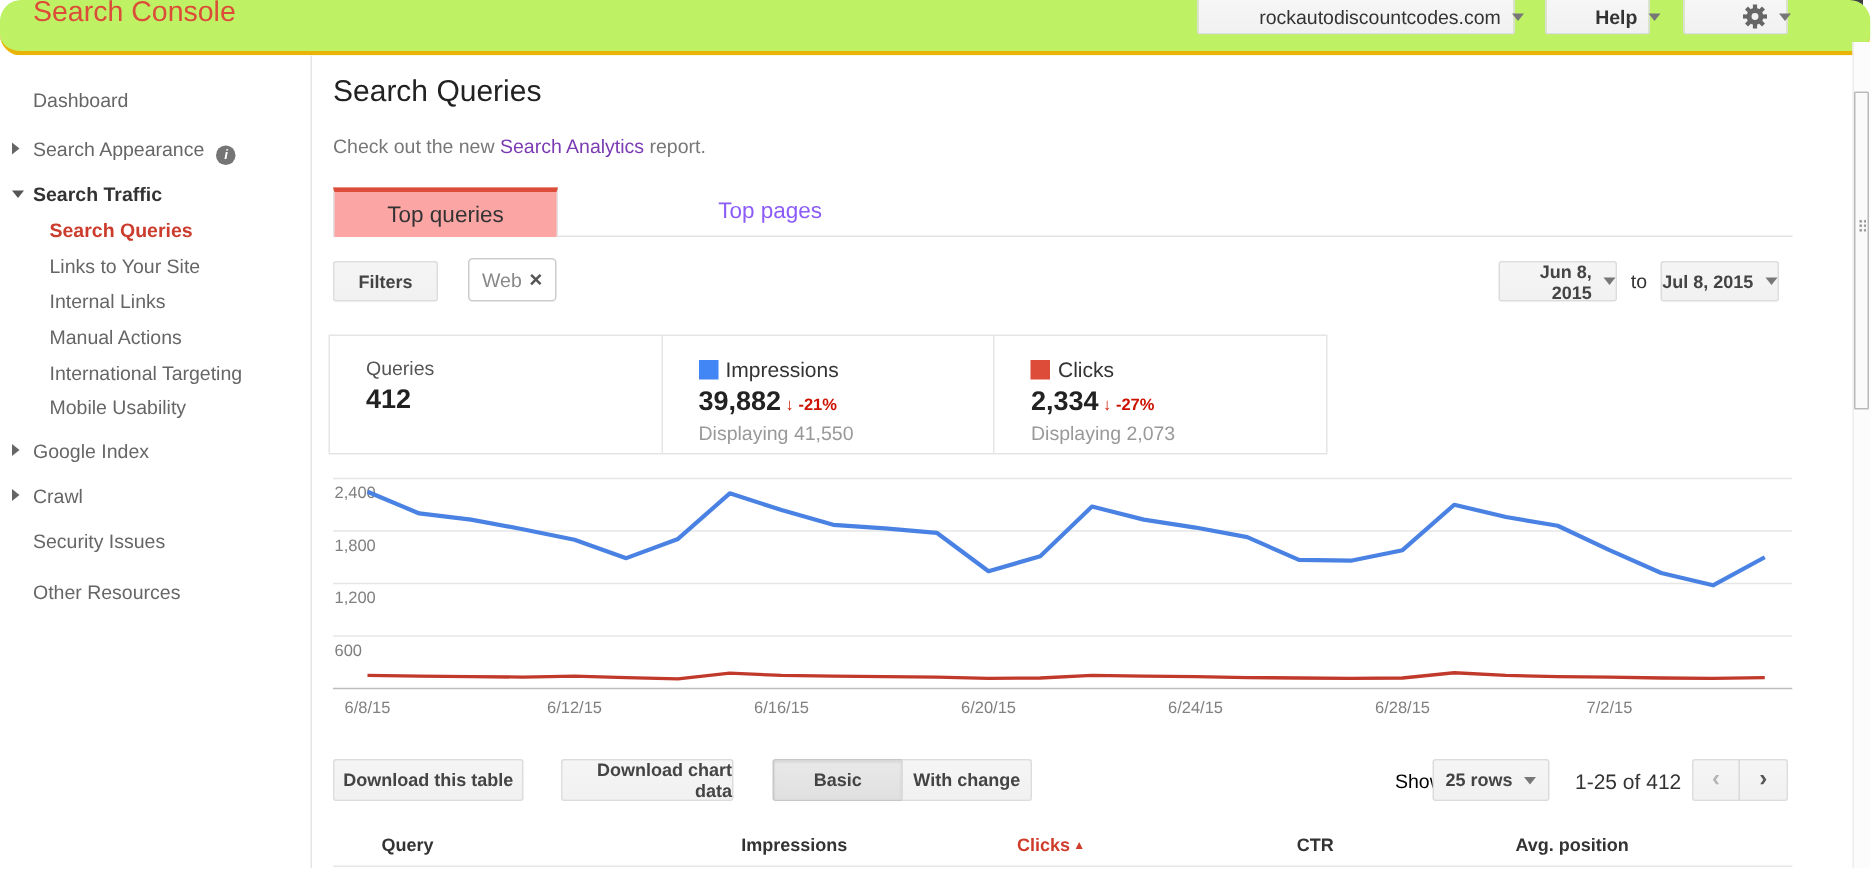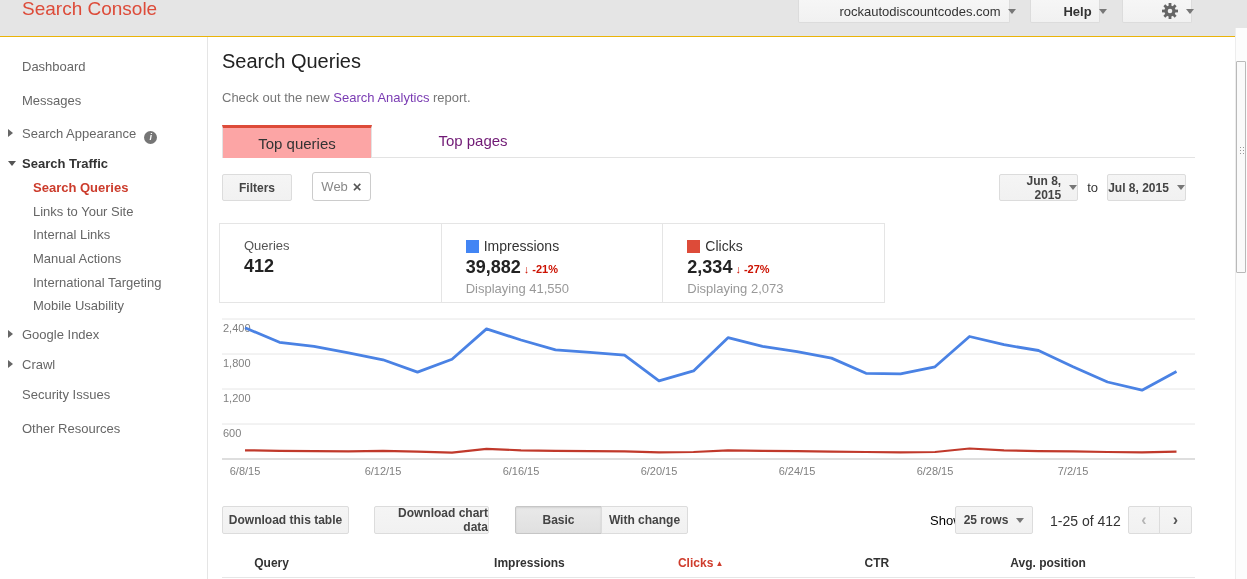--- a/index.html
+++ b/index.html
@@ -5,22 +5,22 @@
   * { margin:0; padding:0; box-sizing:border-box; }
   html,body { width:1247px; height:579px; background:#fff; overflow:hidden;
               font-family:"Liberation Sans","DejaVu Sans",sans-serif; }
   #app { position:relative; width:1247px; height:579px; background:#fff; }
 
   
   .topfrag { position:absolute; top:0; background:#9aa0a6; height:2px; }
   .topfrag.dark { background:#3c4043; }
 
   
-  #header { position:absolute; left:0; top:0; width:100%; height:37px; background:#e5e5e5;
-            border-bottom:1px solid #eab308; }
+  #header { position:absolute; left:0; top:0; width:100%; height:37px; background:#bef264;
+            border-bottom:3px solid #eab308;border-radius:14px; }
   #logo { position:absolute; left:22px; top:-2px; font-size:19px; color:#dd4b39; letter-spacing:0; }
   .hbtn { position:absolute; top:0; height:23px; background:linear-gradient(#f6f6f6,#f1f1f1);
           border:1px solid #dcdcdc; border-top:none; border-radius:0 0 2px 2px;
           display:flex; align-items:center; justify-content:center; gap:7px;
           font-size:13px; color:#333; cursor:pointer;padding-left:40px; }
   #site-btn { left:798px; width:212px; }
   #help-btn { left:1030px; width:70px; font-weight:bold; }
   #gear-btn { left:1122px; width:70px; }
   .caret { width:0; height:0; border-left:4px solid transparent; border-right:4px solid transparent;
            border-top:5px solid #777; display:inline-block; }
@@ -48,21 +48,21 @@
   #main { position:absolute; left:208px; top:37px; width:1039px; height:542px; }
   #page-title { position:absolute; left:14px; top:13px; font-size:20px; font-weight:normal; color:#222; }
   #subtitle { position:absolute; left:14px; top:53px; font-size:13px; color:#777; }
   #subtitle a { color:#7a3bb3; text-decoration:none; cursor:pointer; }
 
   #tabs-rule { position:absolute; left:14px; right:52px; top:120px; height:1px; background:#e3e3e3; }
   .tab { position:absolute; top:88px; height:33px; line-height:31px; text-align:center; font-size:15px; }
   #tab-top-queries { left:14px; width:150px; background:#fca5a5; color:#333;
                      border:1px solid #e3e3e3; border-bottom:none; border-top:3px solid #dd4b39;
                      z-index:2; cursor:pointer; }
-  #tab-top-pages { left:190px; width:150px; color:#701a75; cursor:pointer; }
+  #tab-top-pages { left:190px; width:150px; color:#8b5cf6; cursor:pointer;text-align:right; }
 
   .gbtn { background:linear-gradient(#f5f5f5,#f1f1f1); border:1px solid #dcdcdc; border-radius:2px;
           color:#444; font-size:12px; font-weight:bold; text-align:right; cursor:pointer;
           display:flex; align-items:center; justify-content:center; gap:8px; }
 
   #filters-btn { position:absolute; left:14px; top:137px; width:70px; height:27px; }
   #web-chip { position:absolute; left:104px; top:135px; width:59px; height:29px; border:1px solid #ccc;
               border-radius:3px; display:flex; align-items:center; justify-content:center; gap:5px;
               font-size:13px; color:#888; background:#fff; }
   #web-chip .x { color:#555; font-weight:bold; font-size:15px; cursor:pointer; }
@@ -154,21 +154,20 @@
           </g>
           <circle cx="9" cy="9" r="2.3" fill="#f1f1f1"></circle>
         </svg>
       </span>
       <span class="caret"></span>
     </div>
   </div>
 
   <div id="sidebar">
       <div class="sb-item" style="margin-top: 21px;"><span>Dashboard</span></div>
-      <div class="sb-item" style="margin-top: 17px;"><span>Messages</span></div>
       <div class="sb-item" style="margin-top: 16px;"><span class="sb-arrow right"></span><span>Search Appearance</span><span class="info-ic">i</span></div>
       <div class="sb-item bold" style="margin-top: 13px;"><span class="sb-arrow down"></span><span>Search Traffic</span></div>
       <div class="sb-item sub active" style="margin-top: 7px;"><span>Search Queries</span></div>
       <div class="sb-item sub" style="margin-top: 7px;"><span>Links to Your Site</span></div>
       <div class="sb-item sub" style="margin-top: 6px;"><span>Internal Links</span></div>
       <div class="sb-item sub" style="margin-top: 7px;"><span>Manual Actions</span></div>
       <div class="sb-item sub" style="margin-top: 7px;"><span>International Targeting</span></div>
       <div class="sb-item sub" style="margin-top: 6px;"><span>Mobile Usability</span></div>
       <div class="sb-item" style="margin-top: 12px;"><span class="sb-arrow right"></span><span>Google Index</span></div>
       <div class="sb-item" style="margin-top: 13px;"><span class="sb-arrow right"></span><span>Crawl</span></div>

